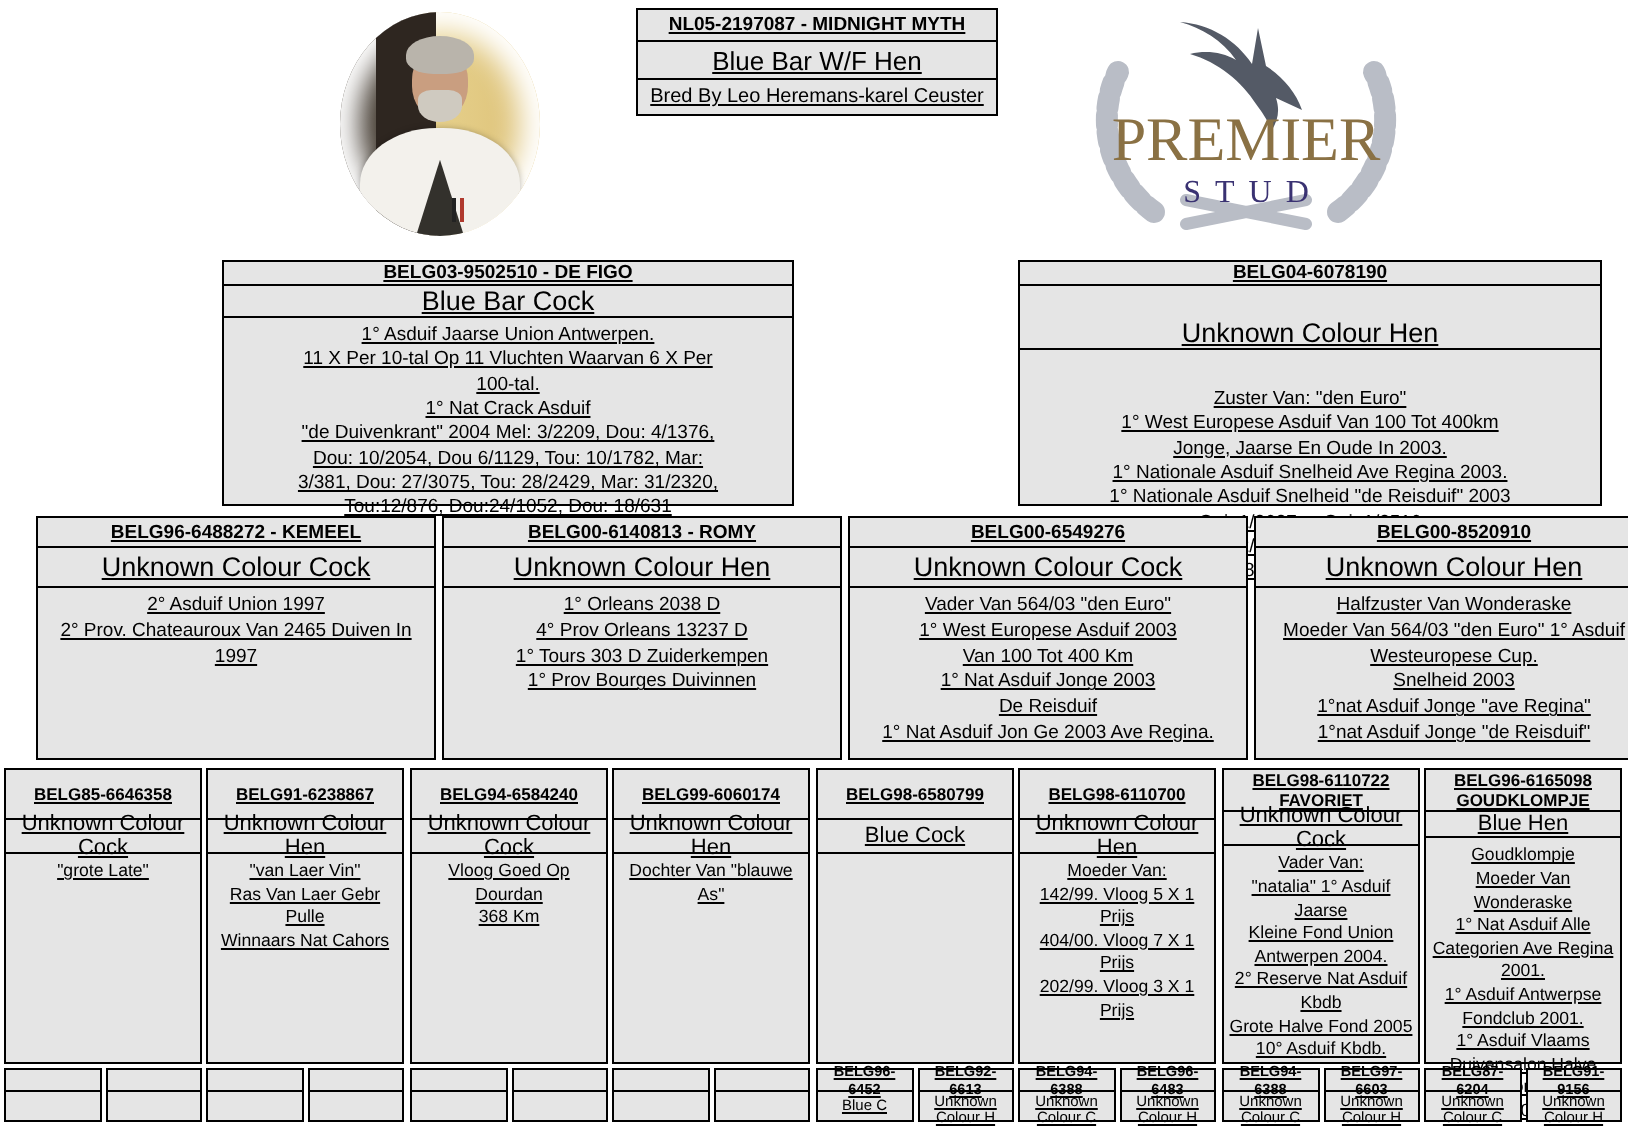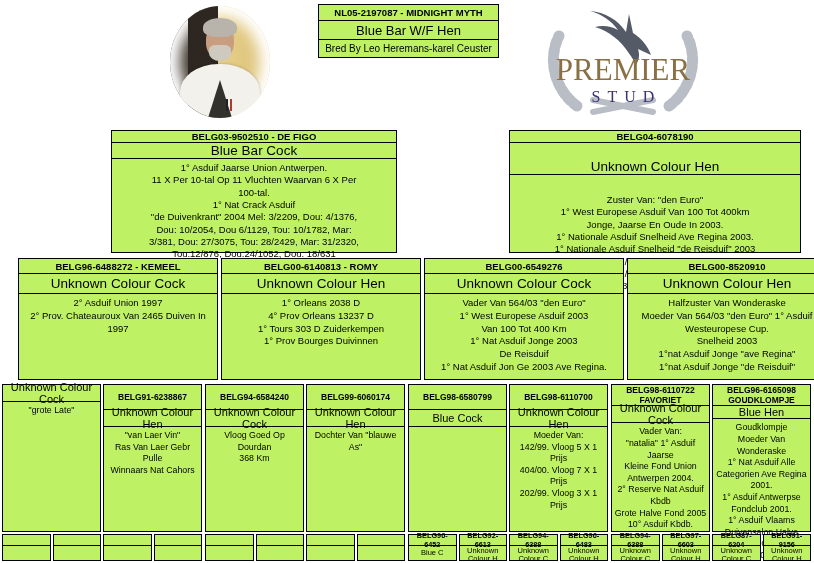--- a/index.html
+++ b/index.html
@@ -1,20 +1,20 @@
 <!DOCTYPE html>
 <html><head>
 <meta charset="utf-8">
 <style>
   html,body { margin:0; padding:0; }
   body { width:814px; height:563px; background:#fff; font-family:"Liberation Sans", sans-serif; color:#000; position:relative; overflow:hidden; }
   .abs { position:absolute; }
 
   
-  .pbox { border:1px solid #000; background:#bef264; display:flex; flex-direction:column; box-sizing:border-box; }
+  .pbox { border:1px solid #000; background:#e5e5e5; display:flex; flex-direction:column; box-sizing:border-box;text-decoration:underline; }
   .ring { border-bottom:1px solid #000; font-weight:bold; text-align:center; white-space:pre-line; display:flex; align-items:center; justify-content:center; }
   .colour { border-bottom:1px solid #000; text-align:center; display:flex; align-items:center; justify-content:center; }
   .notes { flex:1; text-align:center; white-space:pre-line; padding:3px 2px 2px 2px; }
 
   
   .titlebox { left:318px; top:4px; width:181px; }
   .titlebox .ring { font-size:9.5px; height:15px; }
   .titlebox .colour { font-size:13px; height:18px; }
   .titlebox .breeder { font-size:10px; text-align:center; padding:3px 2px; }
 
@@ -159,20 +159,21 @@
 Westeuropese Cup.
 Snelheid 2003
 1°nat Asduif Jonge "ave Regina"
 1°nat Asduif Jonge "de Reisduif"</div>
   </div>
 </div>
 
 <div class="row ggprow">
   <div class="group">
     <div class="pbox ggpbox">
+      <div class="ring">BELG85-6646358</div>
       <div class="colour">Unknown Colour Cock</div>
       <div class="notes">"grote Late"</div>
     </div>
     <div class="pbox ggpbox">
       <div class="ring">BELG91-6238867</div>
       <div class="colour">Unknown Colour Hen</div>
       <div class="notes">"van Laer Vin"
 Ras Van Laer Gebr Pulle
 Winnaars Nat Cahors</div>
     </div>

